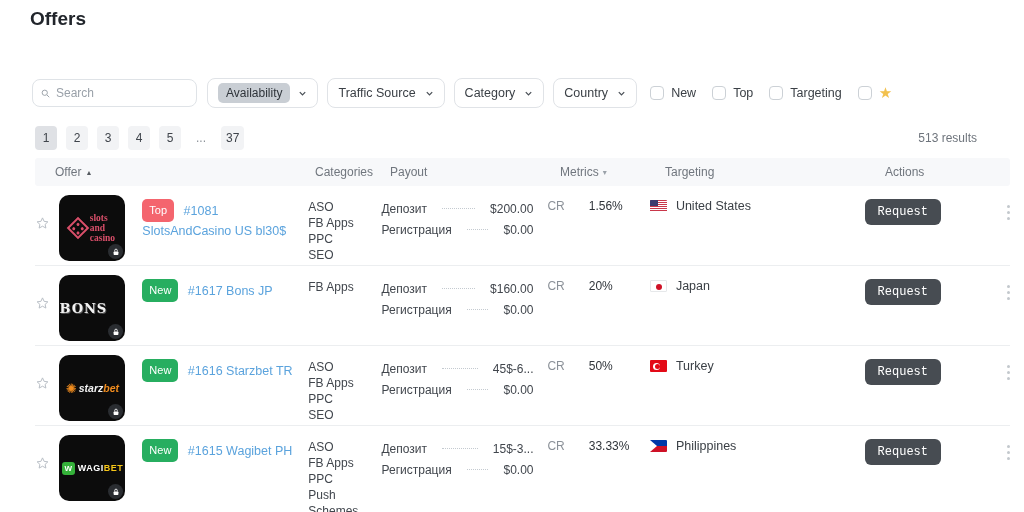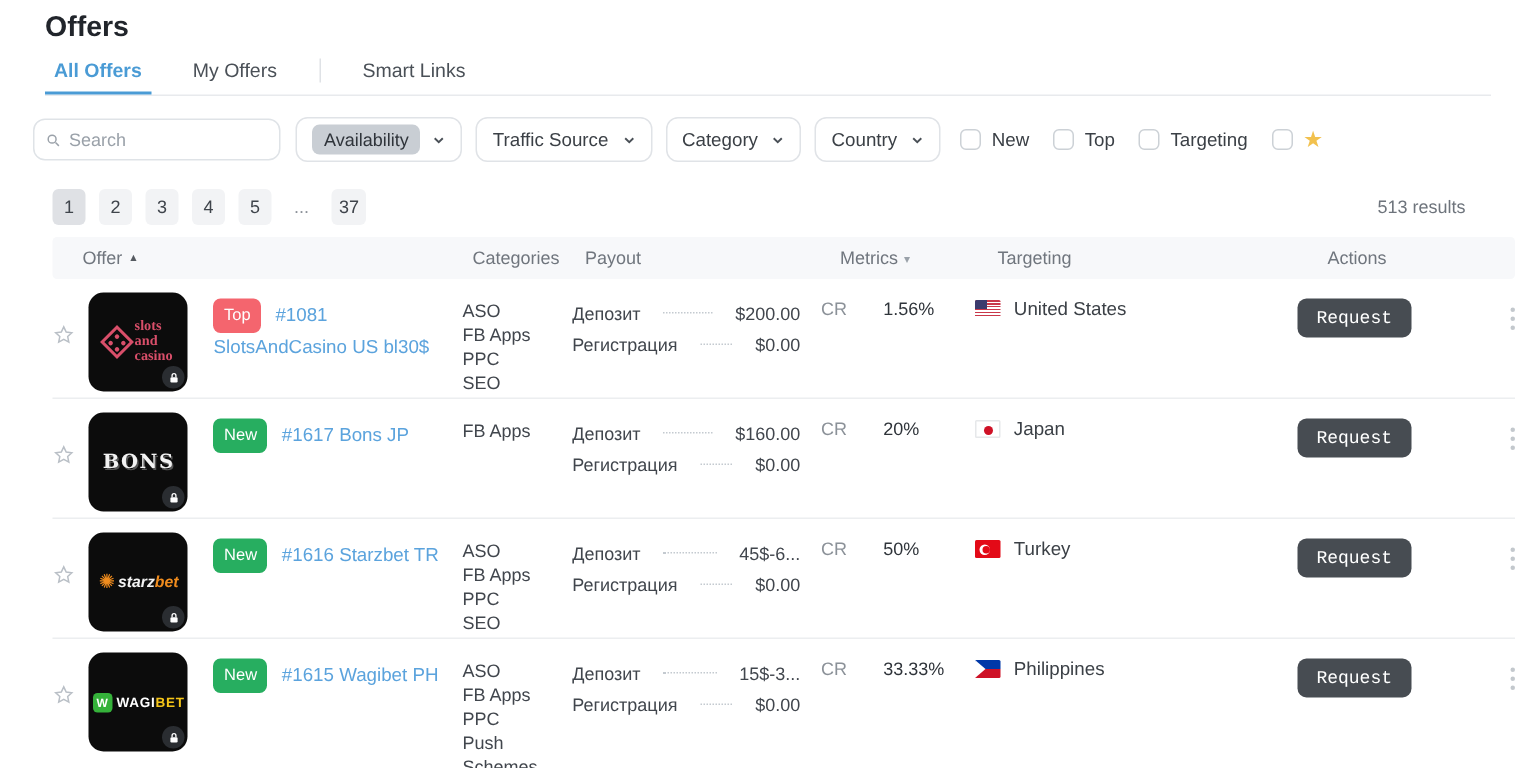--- a/index.html
+++ b/index.html
@@ -10,21 +10,21 @@
   
   .page-title { position:absolute; left:30px; top:8px; font-size:19px; font-weight:bold; color:#21252b; }
   .tabs { position:absolute; left:30px; top:38px; right:0; height:26px; display:flex; align-items:center;
           border-bottom:1px solid #e8eaed; width:964px; }
   .tab { font-size:13px; color:#4a5057; padding:0 6px 8px; margin-right:22px; cursor:pointer; position:relative; }
   .tab.active { color:#4a9bd5; font-weight:bold; }
   .tab.active::after { content:""; position:absolute; left:0; right:0; bottom:-1px; height:2px; background:#4a9bd5; }
   .tab-divider { width:1px; height:16px; background:#dfe2e6; margin:0 22px 8px 0; }
 
   
-  .filters { position:absolute; left:22px; top:78px; display:flex; align-items:center; }
+  .filters { position:absolute; left:32px; top:78px; display:flex; align-items:center; }
   .search-box { width:165px; height:28px; border:1px solid #dfe3e7; border-radius:8px; display:flex;
     align-items:center; padding:0 8px; margin-right:10px; }
   .search-box input { border:0; outline:0; font-size:12px; color:#3b4046; width:120px; margin-left:6px;
     font-family:"Liberation Sans",sans-serif; background:transparent; }
   .search-box input::placeholder { color:#9aa1a9; }
   .filter-box { height:30px; border:1px solid #e0e3e7; border-radius:8px; background:#fff; display:flex;
     align-items:center; padding:0 10px; margin-right:9px; font-size:12.5px; color:#3b4046; cursor:pointer; }
   .filter-chip { background:#c9ced4; color:#2f343a; border-radius:5px; padding:3px 8px; font-size:12px; margin-right:8px; }
   .filter-label { margin-right:9px; }
   .chev { width:9px; height:9px; display:inline-block; }
@@ -96,46 +96,40 @@
   .flag-ph { background:linear-gradient(180deg,#0038a8 0 50%,#ce1126 50% 100%); }
   .flag-ph::before { content:""; position:absolute; left:0; top:0; border-top:6px solid transparent;
     border-bottom:6px solid transparent; border-left:7px solid #fff; }
 
   
   .logo-slots { display:flex; align-items:center; justify-content:center; }
   .slots-diamond { width:16px; height:16px; background:#0c0c0c; border:2px solid #d94f6a; transform:rotate(45deg);
     margin-right:4px; display:grid; grid-template-columns:1fr 1fr; place-items:center; flex:none; }
   .slots-diamond i { width:3px; height:3px; background:#d94f6a; border-radius:50%; }
   .slots-text { color:#d94f6a; font-size:9.5px; font-weight:bold; line-height:10px; text-align:left;font-family:Liberation Serif, serif; }
-  .logo-bons { display:flex; align-items:center; justify-content:center; }
+  .logo-bons { display:flex; align-items:center; justify-content:flex-start; }
   .bons-text { color:#f2f2f2; font-family:"DejaVu Serif","Liberation Serif",serif; font-weight:bold;
     font-size:13px; letter-spacing:1px; text-shadow:1px 1px 0 #555; }
   .logo-starz { display:flex; align-items:center; justify-content:center; }
   .starz-sun { color:#f08c1e; font-size:13px; margin-right:2px; }
   .starz-text { font-style:italic; font-weight:bold; font-size:10.5px; }
   .starz-a { color:#f2f2f2; } .starz-b { color:#f08c1e; }
   .logo-wagi { display:flex; align-items:center; justify-content:center; }
   .wagi-icon { width:13px; height:13px; background:#35b23a; border-radius:3px; color:#fff; font-size:8px;
     font-weight:bold; display:flex; align-items:center; justify-content:center; margin-right:3px; flex:none; }
   .wagi-text { font-size:9px; font-weight:bold; letter-spacing:0.5px; }
   .wagi-a { color:#fff; } .wagi-b { color:#f5c518; }
 </style>
 </head>
 <body>
 
 <div class="page">
 
   <div class="page-title">Offers</div>
 
-  <div class="tabs">
-    <div class="tab active">All Offers</div>
-    <div class="tab">My Offers</div>
-    <div class="tab-divider"></div>
-    <div class="tab">Smart Links</div>
-  </div>
 
   <div class="filters">
     <div class="search-box">
       <svg class="chev" viewBox="0 0 12 12" width="12" height="12">
         <circle cx="5" cy="5" r="3.5" fill="none" stroke="#9aa1a9" stroke-width="1.3"></circle>
         <line x1="8" y1="8" x2="11" y2="11" stroke="#9aa1a9" stroke-width="1.3"></line>
       </svg>
       <input type="text" placeholder="Search" style="">
     </div>
 

